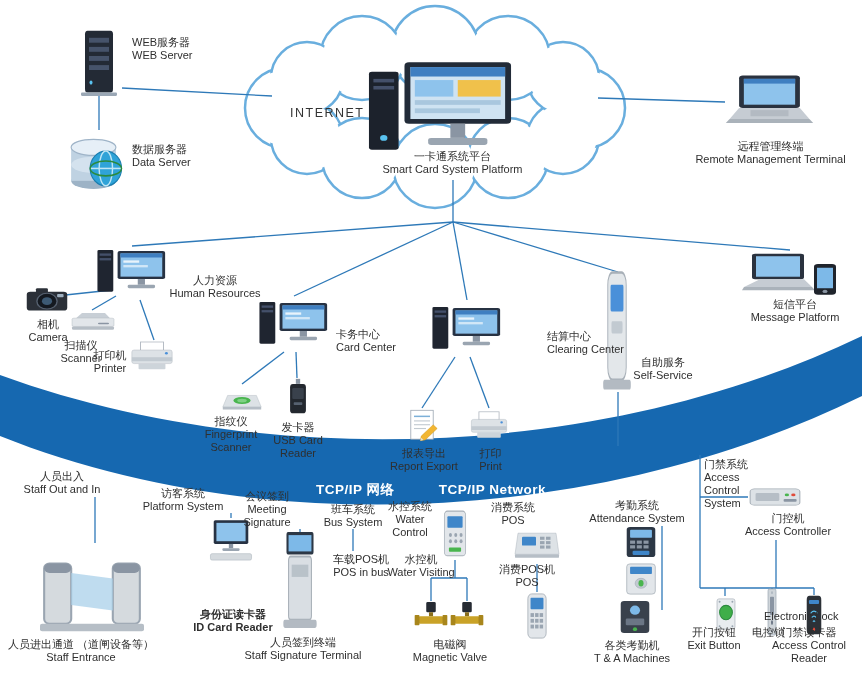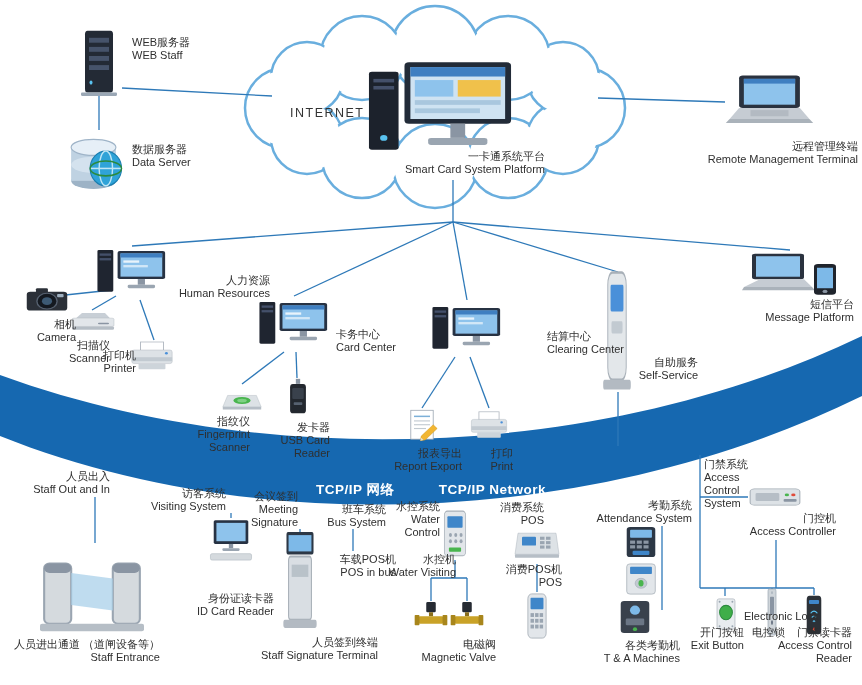--- a/index.html
+++ b/index.html
@@ -4,21 +4,21 @@
 <style>
   html,body{margin:0;padding:0;background:#ffffff;}
   #stage{
     position:relative;width:862px;height:685px;background:#ffffff;
     font-family:"Liberation Sans",sans-serif;overflow:hidden;
   }
   #bg-svg{position:absolute;left:0;top:0;width:862px;height:685px;}
   .node{position:absolute;}
   .node svg{width:100%;height:100%;display:block;}
   .dlabel{position:absolute;font-size:11px;line-height:13px;color:#2f2f2f;}
-  .dlabel.center{text-align:right;}
+  .dlabel.center{text-align:center;}
   .dlabel div{white-space:nowrap;}
   .dlabel[data-name="internet-label"]{font-size:12.5px;letter-spacing:1.5px;color:#333;}
   #arc-text{
     position:absolute;left:0;top:481px;width:862px;text-align:center;
     color:#ffffff;font-weight:bold;font-size:13.5px;letter-spacing:0.5px;
   }
   #arc-text .seg{margin:4px 20px;}
 </style>
 </head>
 <body>
@@ -417,21 +417,21 @@
     <div class="node" data-name="access-reader-device" style="left: 800px; top: 594px; width: 28px; height: 42px;">
       <svg xmlns="http://www.w3.org/2000/svg" viewBox="0 0 100 100" preserveAspectRatio="none" data-name="reader-icon">
         <rect x="24" y="4" width="52" height="92" rx="10" fill="#2c3137"></rect>
         <rect x="32" y="14" width="36" height="10" rx="3" fill="#3f86c9"></rect>
         <path d="M38 46 q12 -10 24 0 M42 56 q8 -7 16 0 M46 66 q4 -4 8 0" stroke="#59c2f0" stroke-width="3" fill="none"></path>
         <circle cx="50" cy="84" r="4" fill="#e04b3a"></circle>
       </svg>
     </div>
     <div class="dlabel" data-name="web-server-label" style="left: 132px; top: 36px; width: 110px;">
       <div data-name="label-line">WEB服务器</div>
-      <div data-name="label-line">WEB Staff</div>
+      <div data-name="label-line">WEB Server</div>
     </div>
     <div class="dlabel" data-name="data-server-label" style="left: 132px; top: 143px; width: 110px;">
       <div data-name="label-line">数据服务器</div>
       <div data-name="label-line">Data Server</div>
     </div>
     <div class="dlabel" data-name="internet-label" style="left: 290px; top: 107px; width: 95px;">
       <div data-name="label-line">INTERNET</div>
     </div>
     <div class="dlabel center" data-name="platform-label" style="left: 360px; top: 150px; width: 185px;">
       <div data-name="label-line">一卡通系统平台</div>
@@ -454,21 +454,21 @@
       <div data-name="label-line">Scanner</div>
     </div>
     <div class="dlabel center" data-name="printer-label" style="left: 84px; top: 349px; width: 52px;">
       <div data-name="label-line">打印机</div>
       <div data-name="label-line">Printer</div>
     </div>
     <div class="dlabel" data-name="cardcenter-label" style="left: 336px; top: 328px; width: 85px;">
       <div data-name="label-line">卡务中心</div>
       <div data-name="label-line">Card Center</div>
     </div>
-    <div class="dlabel center" data-name="fingerprint-label" style="left: 184px; top: 415px; width: 66px;">
+    <div class="dlabel center" data-name="fingerprint-label" style="left: 198px; top: 415px; width: 66px;">
       <div data-name="label-line">指纹仪</div>
       <div data-name="label-line">Fingerprint</div>
       <div data-name="label-line">Scanner</div>
     </div>
     <div class="dlabel center" data-name="usb-reader-label" style="left: 266px; top: 421px; width: 64px;">
       <div data-name="label-line">发卡器</div>
       <div data-name="label-line">USB Card</div>
       <div data-name="label-line">Reader</div>
     </div>
     <div class="dlabel" data-name="clearing-label" style="left: 506px; top: 330px; width: 100px; margin-left: 41px;">
@@ -490,23 +490,23 @@
     <div class="dlabel center" data-name="message-label" style="left: 736px; top: 298px; width: 118px;">
       <div data-name="label-line">短信平台</div>
       <div data-name="label-line">Message Platform</div>
     </div>
     <div class="dlabel center" data-name="staffout-label" style="left: 14px; top: 470px; width: 96px;">
       <div data-name="label-line">人员出入</div>
       <div data-name="label-line">Staff Out and In</div>
     </div>
     <div class="dlabel center" data-name="visiting-label" style="left: 140px; top: 487px; width: 86px;">
       <div data-name="label-line">访客系统</div>
-      <div data-name="label-line">Visiting System</div>
-    </div>
-    <div class="dlabel center" data-name="idcard-label" style="left: 192px; top: 592px; width: 82px;">
+      <div data-name="label-line">Platform System</div>
+    </div>
+    <div class="dlabel center" data-name="idcard-label" style="left: 192px; top: 608px; width: 82px; font-weight: bold;">
       <div data-name="label-line">身份证读卡器</div>
       <div data-name="label-line">ID Card Reader</div>
     </div>
     <div class="dlabel center" data-name="meeting-label" style="left: 236px; top: 490px; width: 62px;">
       <div data-name="label-line">会议签到</div>
       <div data-name="label-line">Meeting</div>
       <div data-name="label-line">Signature</div>
     </div>
     <div class="dlabel center" data-name="sigterm-label" style="left: 228px; top: 636px; width: 150px;">
       <div data-name="label-line">人员签到终端</div>
@@ -556,21 +556,21 @@
     <div class="dlabel" data-name="accesssys-label" style="left: 704px; top: 458px; width: 70px;">
       <div data-name="label-line">门禁系统</div>
       <div data-name="label-line">Access</div>
       <div data-name="label-line">Control</div>
       <div data-name="label-line">System</div>
     </div>
     <div class="dlabel center" data-name="controller-label" style="left: 740px; top: 512px; width: 96px;">
       <div data-name="label-line">门控机</div>
       <div data-name="label-line">Access Controller</div>
     </div>
-    <div class="dlabel" data-name="eleclock-label" style="left: 744px; top: 610px; width: 84px;">
+    <div class="dlabel" data-name="eleclock-label" style="left: 764px; top: 610px; width: 84px;">
       <div data-name="label-line">Electronic Lock</div>
     </div>
     <div class="dlabel center" data-name="exitbtn-label" style="left: 684px; top: 626px; width: 60px;">
       <div data-name="label-line">开门按钮</div>
       <div data-name="label-line">Exit Button</div>
     </div>
     <div class="dlabel" data-name="elock-cn-label" style="left: 746px; top: 626px; width: 40px; margin-left: 6px;">
       <div data-name="label-line">电控锁</div>
     </div>
     <div class="dlabel center" data-name="reader-label" style="left: 766px; top: 626px; width: 86px;">

